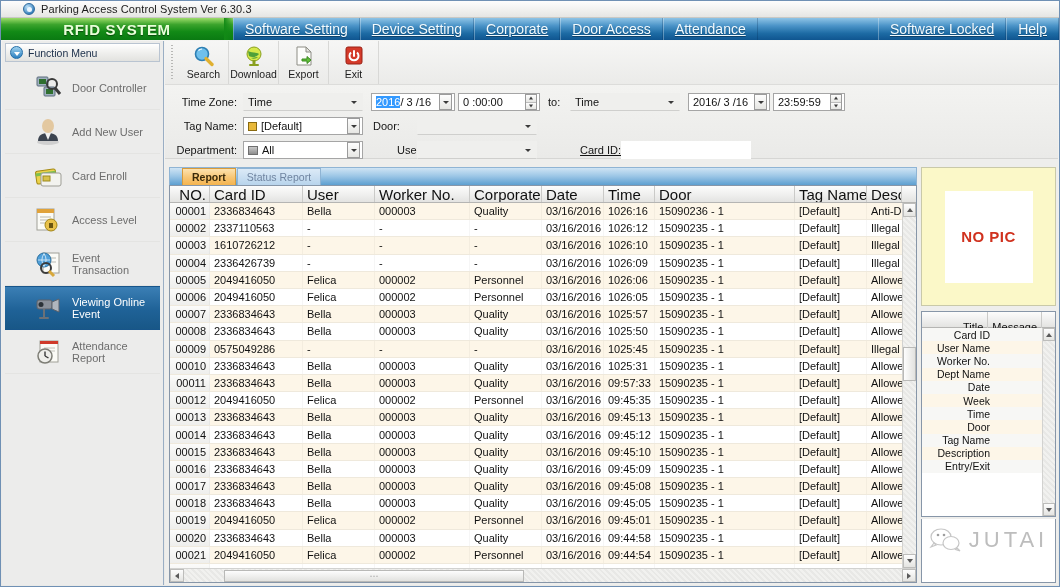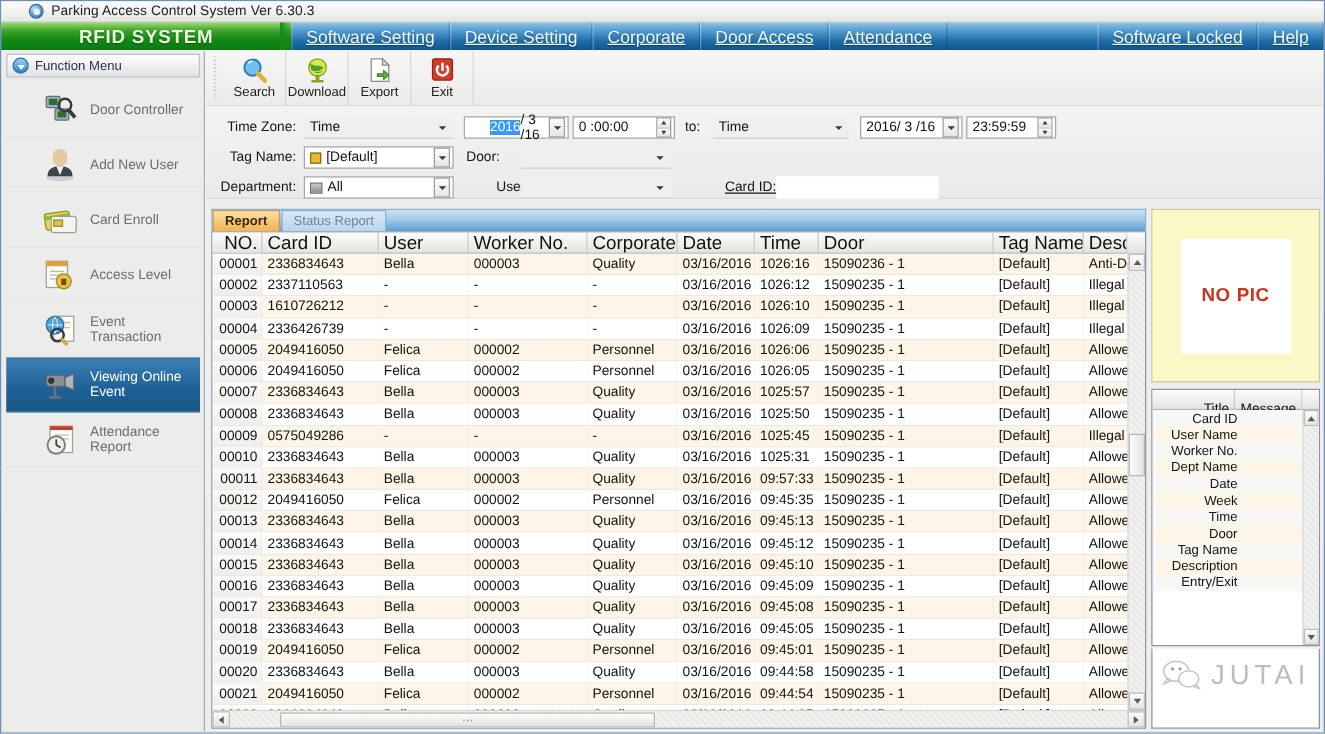--- a/index.html
+++ b/index.html
@@ -171,34 +171,34 @@
   .spin { width:12px; height:16px; margin-left:auto; flex:none;
     display:flex; flex-direction:column; border:1px solid #9b9b9b;}
   .spin div { flex:1; background:linear-gradient(180deg,#fdfdfd,#e6e6e3); position:relative;}
   .spin div:first-child { border-bottom: 1px solid #bcbcbc; }
   .spin div:after{
     content:""; position:absolute; left:50%; top:50%; transform:translate(-50%,-50%);
     border-left:2.5px solid transparent; border-right:2.5px solid transparent;
   }
   .spin div:first-child:after{ border-bottom:3px solid #3a3a3a;}
   .spin div:last-child:after{ border-top:3px solid #3a3a3a;}
-  .sel-hl { background:#3399ff; color:#ffffff;margin-left:16px; }
+  .sel-hl { background:#3399ff; color:#ffffff; }
   .swatch { width:9px; height:9px; background:#e8b83a; border:1px solid #8a6a10; margin-right:4px; flex:none;}
   .deptico { width:10px;height:9px;margin-right:4px;flex:none;
     background:linear-gradient(180deg,#c9c9c9,#8e8e8e); border:1px solid #6f6f6f;}
 
   
   #gridwrap {
     position:absolute; left:4px; top:126px; width: 748px; bottom: 2px;
   }
   #tabstrip {
     height: 18px; display:flex; align-items: flex-end;
     background: linear-gradient(180deg,#cfe4f4 0%,#9cc6e6 48%,#5d9fd0 100%);
     border: 1px solid #8fb4d4; border-bottom: none;
-    padding-left: 0;
+    padding-left: 12px;
   }
   .tab {
     height: 17px; padding: 0 9px; display:flex; align-items:center;
     font-size: 10.5px; color:#6f84a0; border: 1px solid #8fb4d4; border-bottom:none;
     background: linear-gradient(180deg,#dceaf7,#b8d4ec);
     margin-right: 1px;
   }
   .tab.active {
     background: linear-gradient(180deg,#fde2ae 0%,#f8c573 55%,#f4b44f 100%);
     color:#3a2a0a; font-weight:bold; border-color:#d79b3c;

